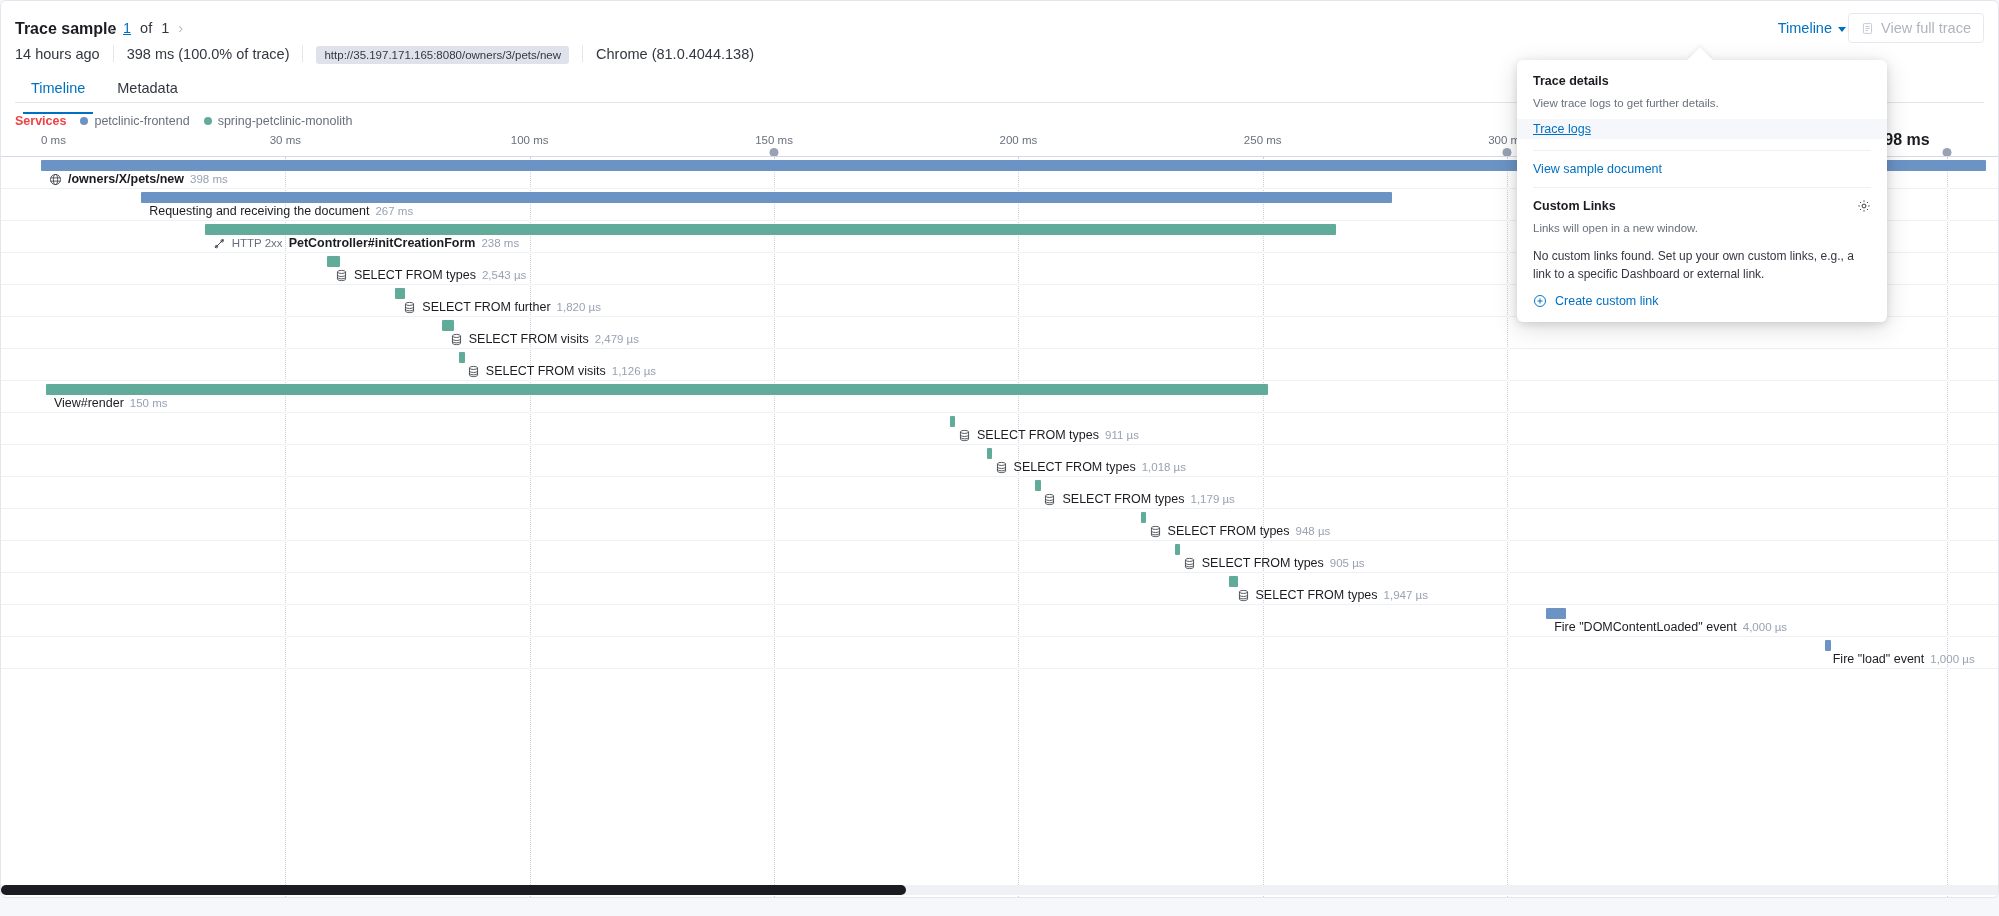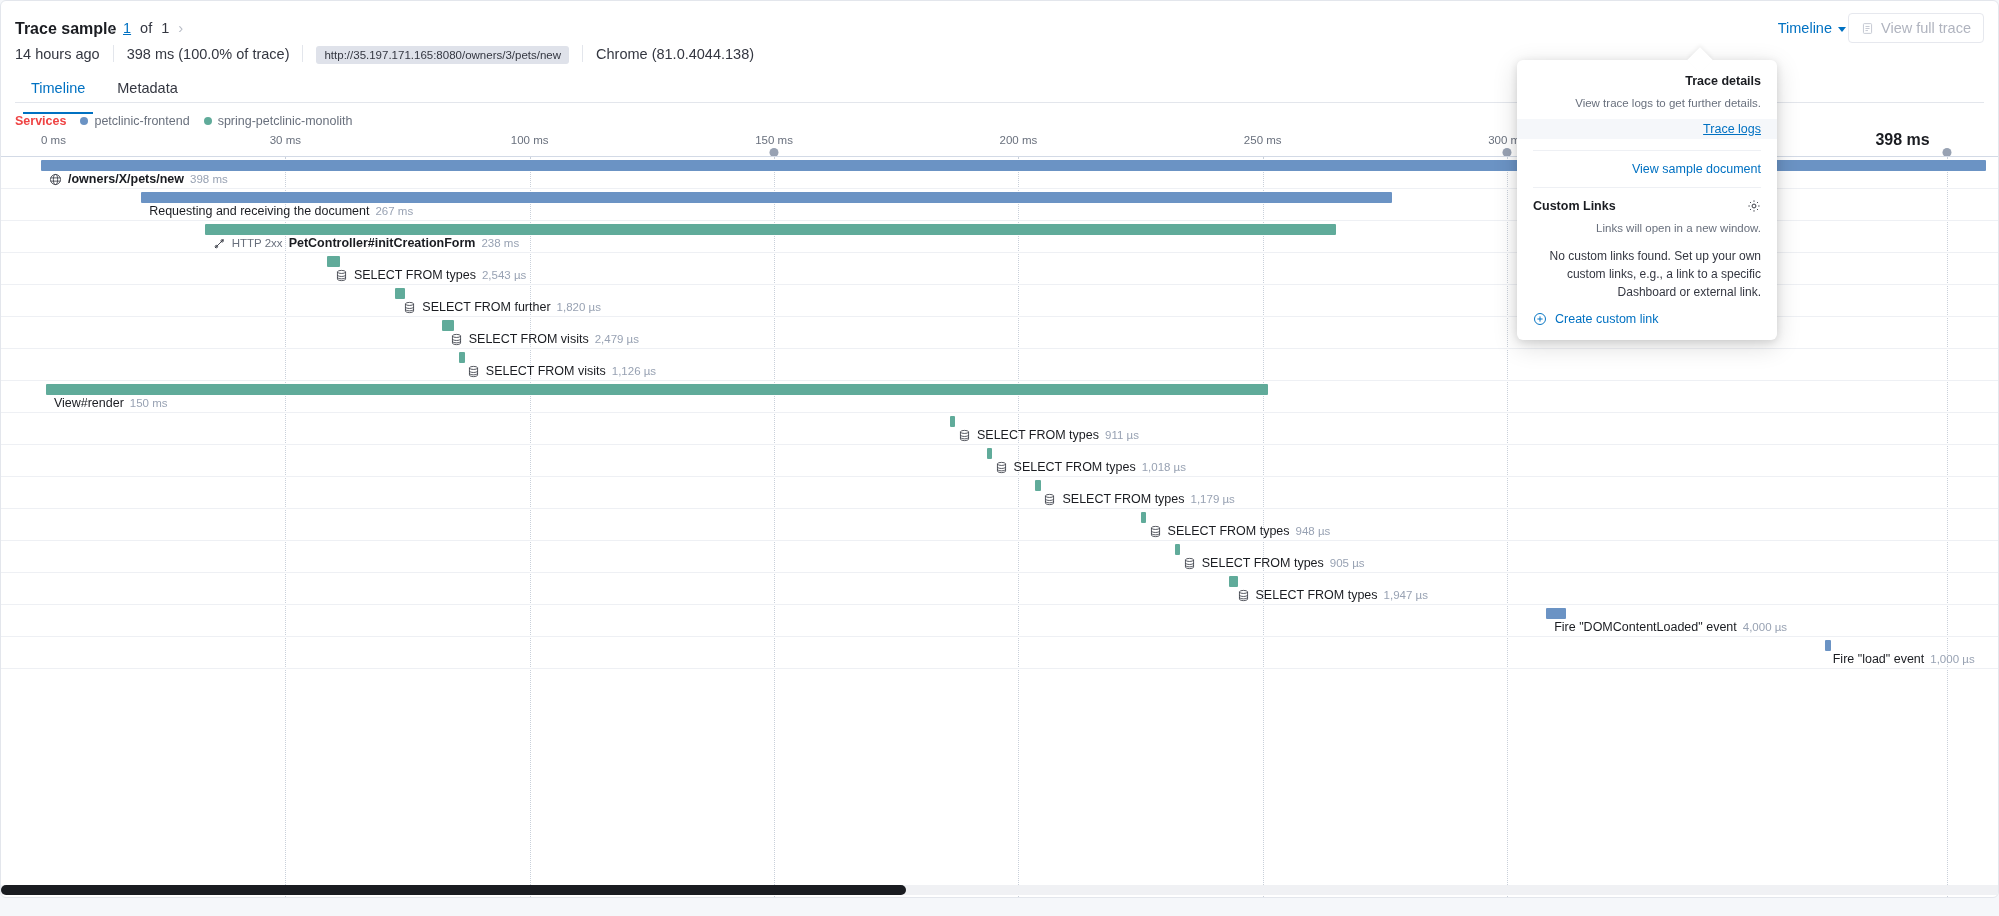--- a/index.html
+++ b/index.html
@@ -67,23 +67,23 @@
   .bar{position:absolute;top:3px;height:11px;border-radius:1px;}
   .lbl{position:absolute;top:15px;display:flex;align-items:center;gap:6px;font-size:12.5px;white-space:nowrap;}
   .lbl .nm{color:#1a1c21;}
   .lbl .nm.bold{font-weight:bold;}
   .lbl .du{color:#98a2b3;font-size:11.5px;}
   .lbl .tag{color:#69707d;font-size:11.5px;}
   .ico{width:13px;height:13px;flex:0 0 13px;color:#343741;display:inline-block;}
   .ico svg{display:block;}
 
   
-  .pop{position:absolute;left:1516px;top:59px;width:260px;background:#fff;
+  .pop{position:absolute;left:1516px;top:59px;width:370px;background:#fff;
        border-radius:6px;box-shadow:0 2px 8px rgba(0,0,0,.12),0 6px 26px rgba(0,0,0,.14);
-       padding:14px 16px 14px 16px;box-sizing:border-box;z-index:20;text-align:right;}
+       padding:14px 16px 14px 16px;box-sizing:border-box;z-index:20;}
   .pop:before{content:"";position:absolute;top:-9px;left:174px;width:18px;height:18px;background:#fff;
               transform:rotate(45deg);box-shadow:-2px -2px 4px rgba(0,0,0,.05);}
   .pop h4{margin:0 0 7px 0;font-size:12.5px;color:#1a1c21;}
   .pop p{margin:0;font-size:11.5px;color:#69707d;line-height:1.45;}
   .pop .body{margin:0;font-size:12px;color:#343741;line-height:1.5;}
   .pop a{display:block;font-size:12.5px;color:#0071c2;text-decoration:underline;margin-top:8px;}
   .pop a.plain{text-decoration:none;}
   .tl-hl{background:#f5f7fa;margin:7px -16px 8px -16px;padding:3px 16px;}
   .tl-hl a{margin:0;}
   .hr{height:1px;background:#eef0f4;margin:11px 0;}

